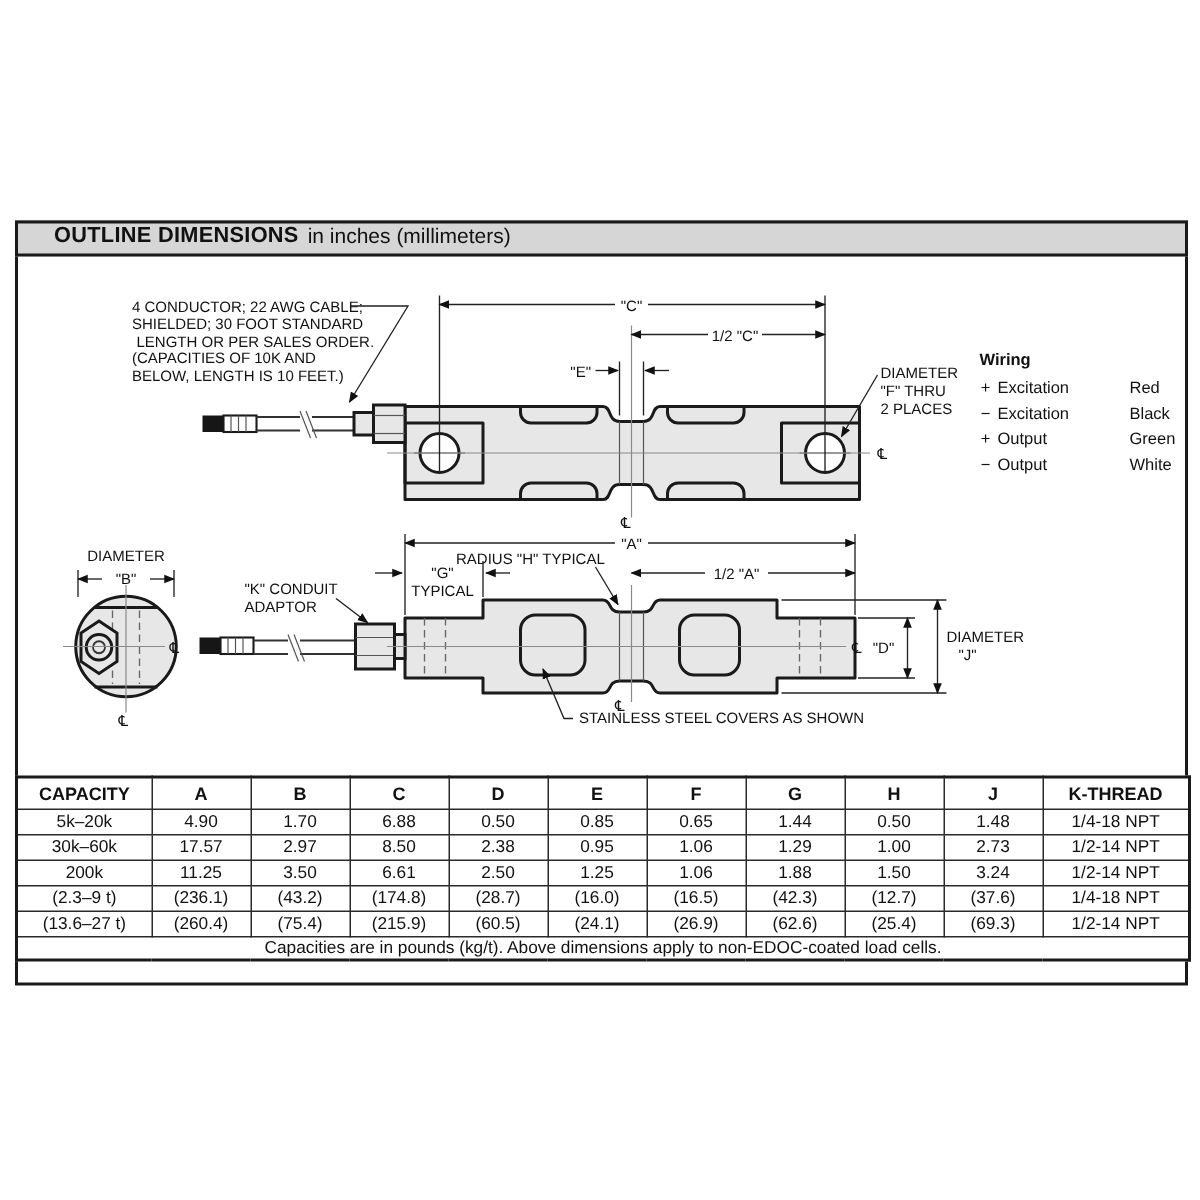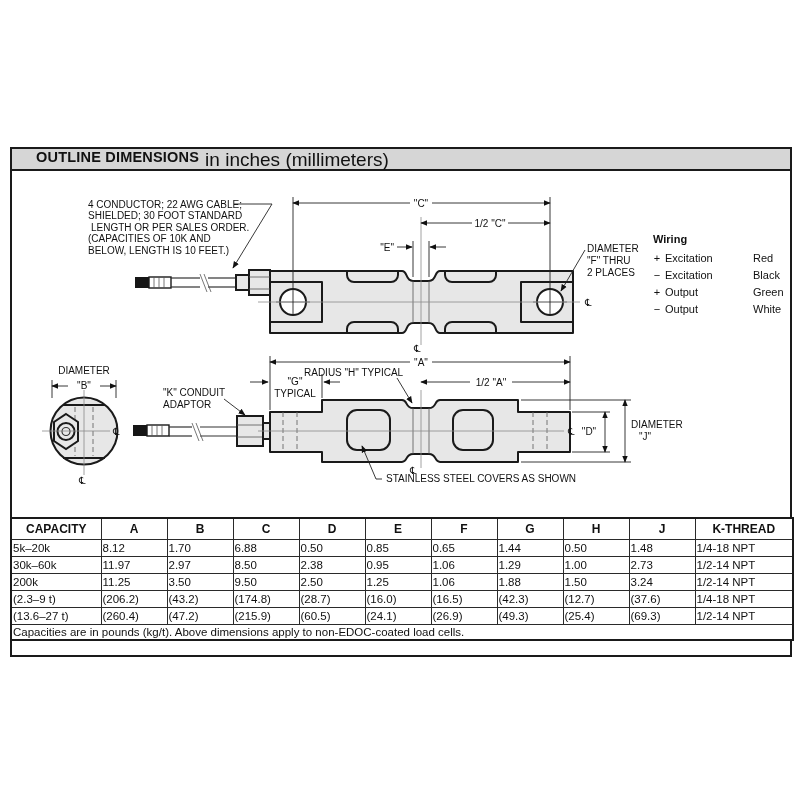--- a/index.html
+++ b/index.html
@@ -2,24 +2,24 @@
 <html style="--header-bar: #d6d6d6; --drawing-fill: #e7e7e7; --line: #1a1a1a;"><head>
 <meta charset="utf-8">
 <style>
   html,body{margin:0;padding:0}
   body{width:800px;height:800px;background:#fff;position:relative;font-family:"Liberation Sans",sans-serif;color:#111}
   *{box-sizing:border-box}
   .frame{position:absolute;left:10px;top:147px;width:782px;height:510px;border:2px solid var(--line,#1a1a1a)}
   .headerbar{position:absolute;left:10px;top:147px;width:782px;height:24px;background:var(--header-bar,#d6d6d6);
              border:2px solid var(--line,#1a1a1a);display:flex;align-items:flex-start;padding-left:24px;gap:6px}
   .headerbar .t1{font-weight:bold;font-size:14.5px;letter-spacing:.2px}
-  .headerbar .t2{font-size:19px}
+  .headerbar .t2{font-size:14px}
   svg.draw{position:absolute;left:0;top:0;width:800px;height:800px;z-index:1}
   table.dims{position:absolute;left:10px;top:517px;width:782px;z-index:2;border-collapse:collapse;table-layout:fixed;
-             background:#fff;border:2px solid var(--line,#1a1a1a);font-family:"Liberation Sans",sans-serif}
+             text-align:center;background:#fff;border:2px solid var(--line,#1a1a1a);font-family:"Liberation Sans",sans-serif}
   .dims th,.dims td{border:1px solid #2a2a2a;padding:0 1px;white-space:nowrap;overflow:hidden}
   .dims th{font-size:12px;height:21px;font-weight:bold}
   .dims td{font-size:11.5px;height:17px}
   .dims tfoot td{height:16px}
   
   .ol{fill:var(--drawing-fill,#e7e7e7);stroke:var(--line,#1a1a1a);stroke-width:2;stroke-linejoin:round}
   .s2{fill:none;stroke:var(--line,#1a1a1a);stroke-width:2;stroke-linejoin:round}
   .s2f{fill:var(--drawing-fill,#e7e7e7);stroke:var(--line,#1a1a1a);stroke-width:2}
   .hole{fill:#fff;stroke:var(--line,#1a1a1a);stroke-width:2}
   .blk{fill:#161616;stroke:none}
@@ -285,79 +285,79 @@
         <th>F</th>
         <th>G</th>
         <th>H</th>
         <th>J</th>
         <th>K-THREAD</th>
       </tr>
     </thead>
   <tbody id="tbody">
       <tr>
         <td>5k–20k</td>
-        <td>8.12</td>
+        <td>4.90</td>
         <td>1.70</td>
         <td>6.88</td>
         <td>0.50</td>
         <td>0.85</td>
         <td>0.65</td>
         <td>1.44</td>
         <td>0.50</td>
         <td>1.48</td>
         <td>1/4-18 NPT</td>
       </tr>
       <tr>
         <td>30k–60k</td>
-        <td>11.97</td>
+        <td>17.57</td>
         <td>2.97</td>
         <td>8.50</td>
         <td>2.38</td>
         <td>0.95</td>
         <td>1.06</td>
         <td>1.29</td>
         <td>1.00</td>
         <td>2.73</td>
         <td>1/2-14 NPT</td>
       </tr>
       <tr>
         <td>200k</td>
         <td>11.25</td>
         <td>3.50</td>
-        <td>9.50</td>
+        <td>6.61</td>
         <td>2.50</td>
         <td>1.25</td>
         <td>1.06</td>
         <td>1.88</td>
         <td>1.50</td>
         <td>3.24</td>
         <td>1/2-14 NPT</td>
       </tr>
       <tr>
         <td>(2.3–9 t)</td>
-        <td>(206.2)</td>
+        <td>(236.1)</td>
         <td>(43.2)</td>
         <td>(174.8)</td>
         <td>(28.7)</td>
         <td>(16.0)</td>
         <td>(16.5)</td>
         <td>(42.3)</td>
         <td>(12.7)</td>
         <td>(37.6)</td>
         <td>1/4-18 NPT</td>
       </tr>
       <tr>
         <td>(13.6–27 t)</td>
         <td>(260.4)</td>
-        <td>(47.2)</td>
+        <td>(75.4)</td>
         <td>(215.9)</td>
         <td>(60.5)</td>
         <td>(24.1)</td>
         <td>(26.9)</td>
-        <td>(49.3)</td>
+        <td>(62.6)</td>
         <td>(25.4)</td>
         <td>(69.3)</td>
         <td>1/2-14 NPT</td>
       </tr>
     </tbody>
   <tfoot>
     <tr>
       <td id="footnote-cell" colspan="11">Capacities are in pounds (kg/t). Above dimensions apply to non-EDOC-coated load cells.</td>
     </tr>
   </tfoot>

